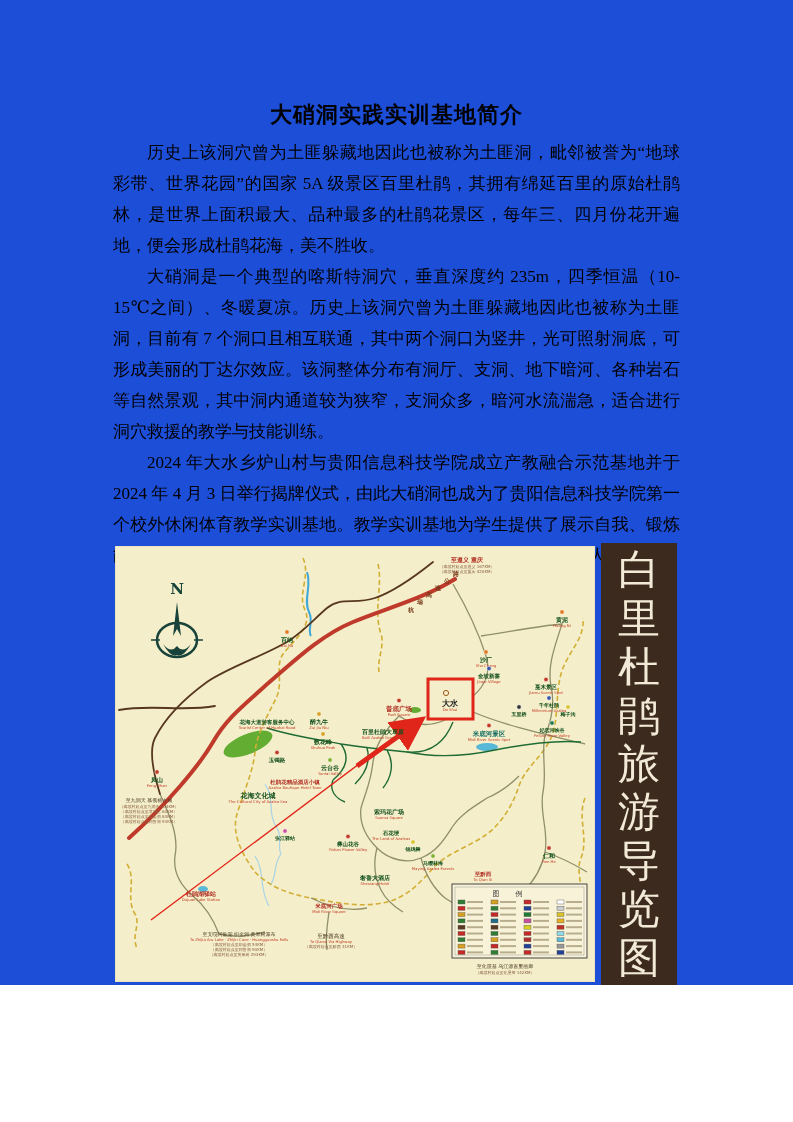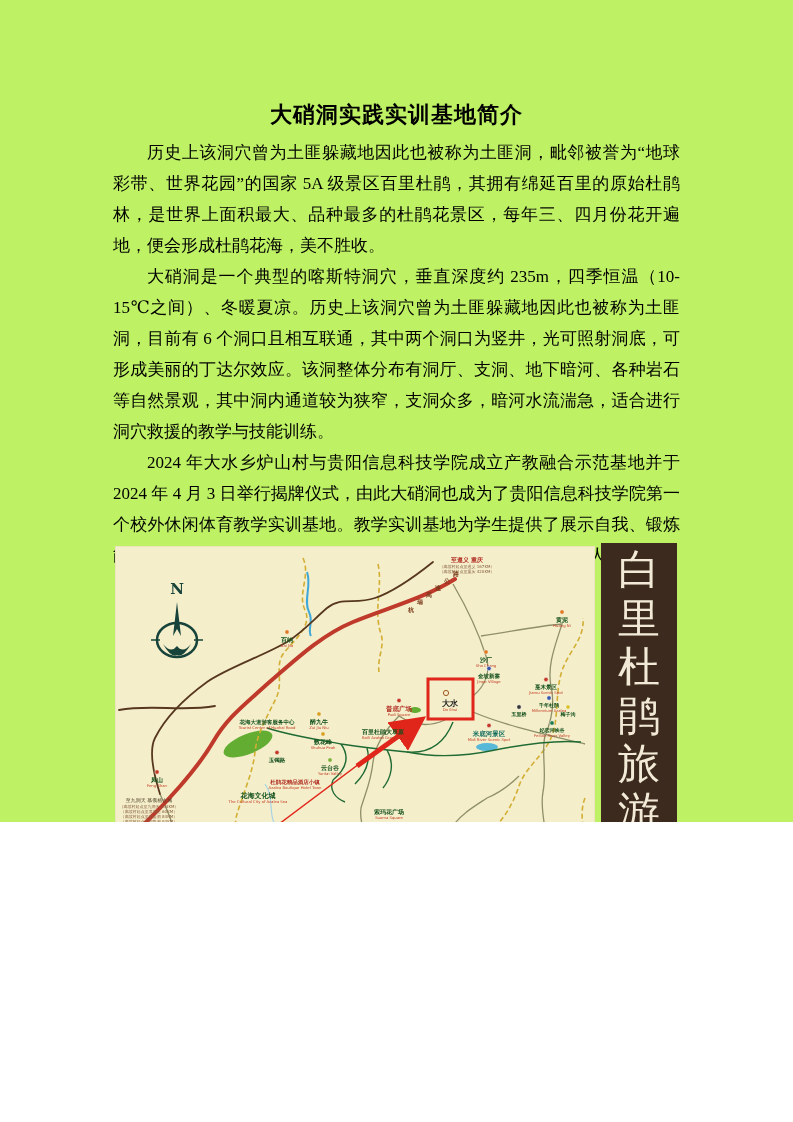--- a/index.html
+++ b/index.html
@@ -1,16 +1,16 @@
 <!DOCTYPE html>
 <html><head>
 <meta charset="utf-8">
 <style>
   html,body{margin:0;padding:0;background:#ffffff;}
-  .page{position:relative;width:793px;height:822px;background:#bef264;overflow:hidden;
+  .page{position:relative;width:793px;height:985px;background:#1d4ed8;overflow:hidden;
         font-family:"Liberation Serif","DejaVu Serif",serif;color:#000;}
   .doc-title{position:absolute;left:113px;top:100px;width:567px;text-align:center;
              font-size:22px;font-weight:bold;letter-spacing:1px;}
   .body-text{position:absolute;left:113px;top:137px;width:567px;font-size:17px;
              line-height:31px;text-align:justify;}
   .body-text p{margin:0;text-indent:2em;}
   
   .map-wrap{position:absolute;left:115px;top:546px;width:480px;height:436px;}
   .map-wrap svg{display:block;}
   .rd-red{fill:none;stroke:#bf3a2b;stroke-width:4;stroke-linecap:round;}
@@ -39,21 +39,21 @@
 </style>
 </head>
 <body>
 
 <div class="page">
 
   <div class="doc-title">大硝洞实践实训基地简介</div>
 
   <div class="body-text">
     <p>历史上该洞穴曾为土匪躲藏地因此也被称为土匪洞，毗邻被誉为“地球彩带、世界花园”的国家 5A 级景区百里杜鹃，其拥有绵延百里的原始杜鹃林，是世界上面积最大、品种最多的杜鹃花景区，每年三、四月份花开遍地，便会形成杜鹃花海，美不胜收。</p>
-    <p>大硝洞是一个典型的喀斯特洞穴，垂直深度约 235m，四季恒温（10-15℃之间）、冬暖夏凉。历史上该洞穴曾为土匪躲藏地因此也被称为土匪洞，目前有 6 个洞口且相互联通，其中两个洞口为竖井，光可照射洞底，可形成美丽的丁达尔效应。该洞整体分布有洞厅、支洞、地下暗河、各种岩石等自然景观，其中洞内通道较为狭窄，支洞众多，暗河水流湍急，适合进行洞穴救援的教学与技能训练。</p>
+    <p>大硝洞是一个典型的喀斯特洞穴，垂直深度约 235m，四季恒温（10-15℃之间）、冬暖夏凉。历史上该洞穴曾为土匪躲藏地因此也被称为土匪洞，目前有 7 个洞口且相互联通，其中两个洞口为竖井，光可照射洞底，可形成美丽的丁达尔效应。该洞整体分布有洞厅、支洞、地下暗河、各种岩石等自然景观，其中洞内通道较为狭窄，支洞众多，暗河水流湍急，适合进行洞穴救援的教学与技能训练。</p>
     <p>2024 年大水乡炉山村与贵阳信息科技学院成立产教融合示范基地并于 2024 年 4 月 3 日举行揭牌仪式，由此大硝洞也成为了贵阳信息科技学院第一个校外休闲体育教学实训基地。教学实训基地为学生提供了展示自我、锻炼能力的舞台。助力学生顺利走上工作岗位，成为高素质的应用型人才。</p>
   </div>
 
   <div class="map-wrap">
     <svg id="mapsvg" width="480" height="436" viewBox="0 0 480 436">
       <defs>
         <marker id="ah" markerWidth="7" markerHeight="7" refX="5" refY="3.5" orient="auto">
           <path d="M0,0 L7,3.5 L0,7 z" fill="#e0251a"></path>
         </marker>
       </defs>

